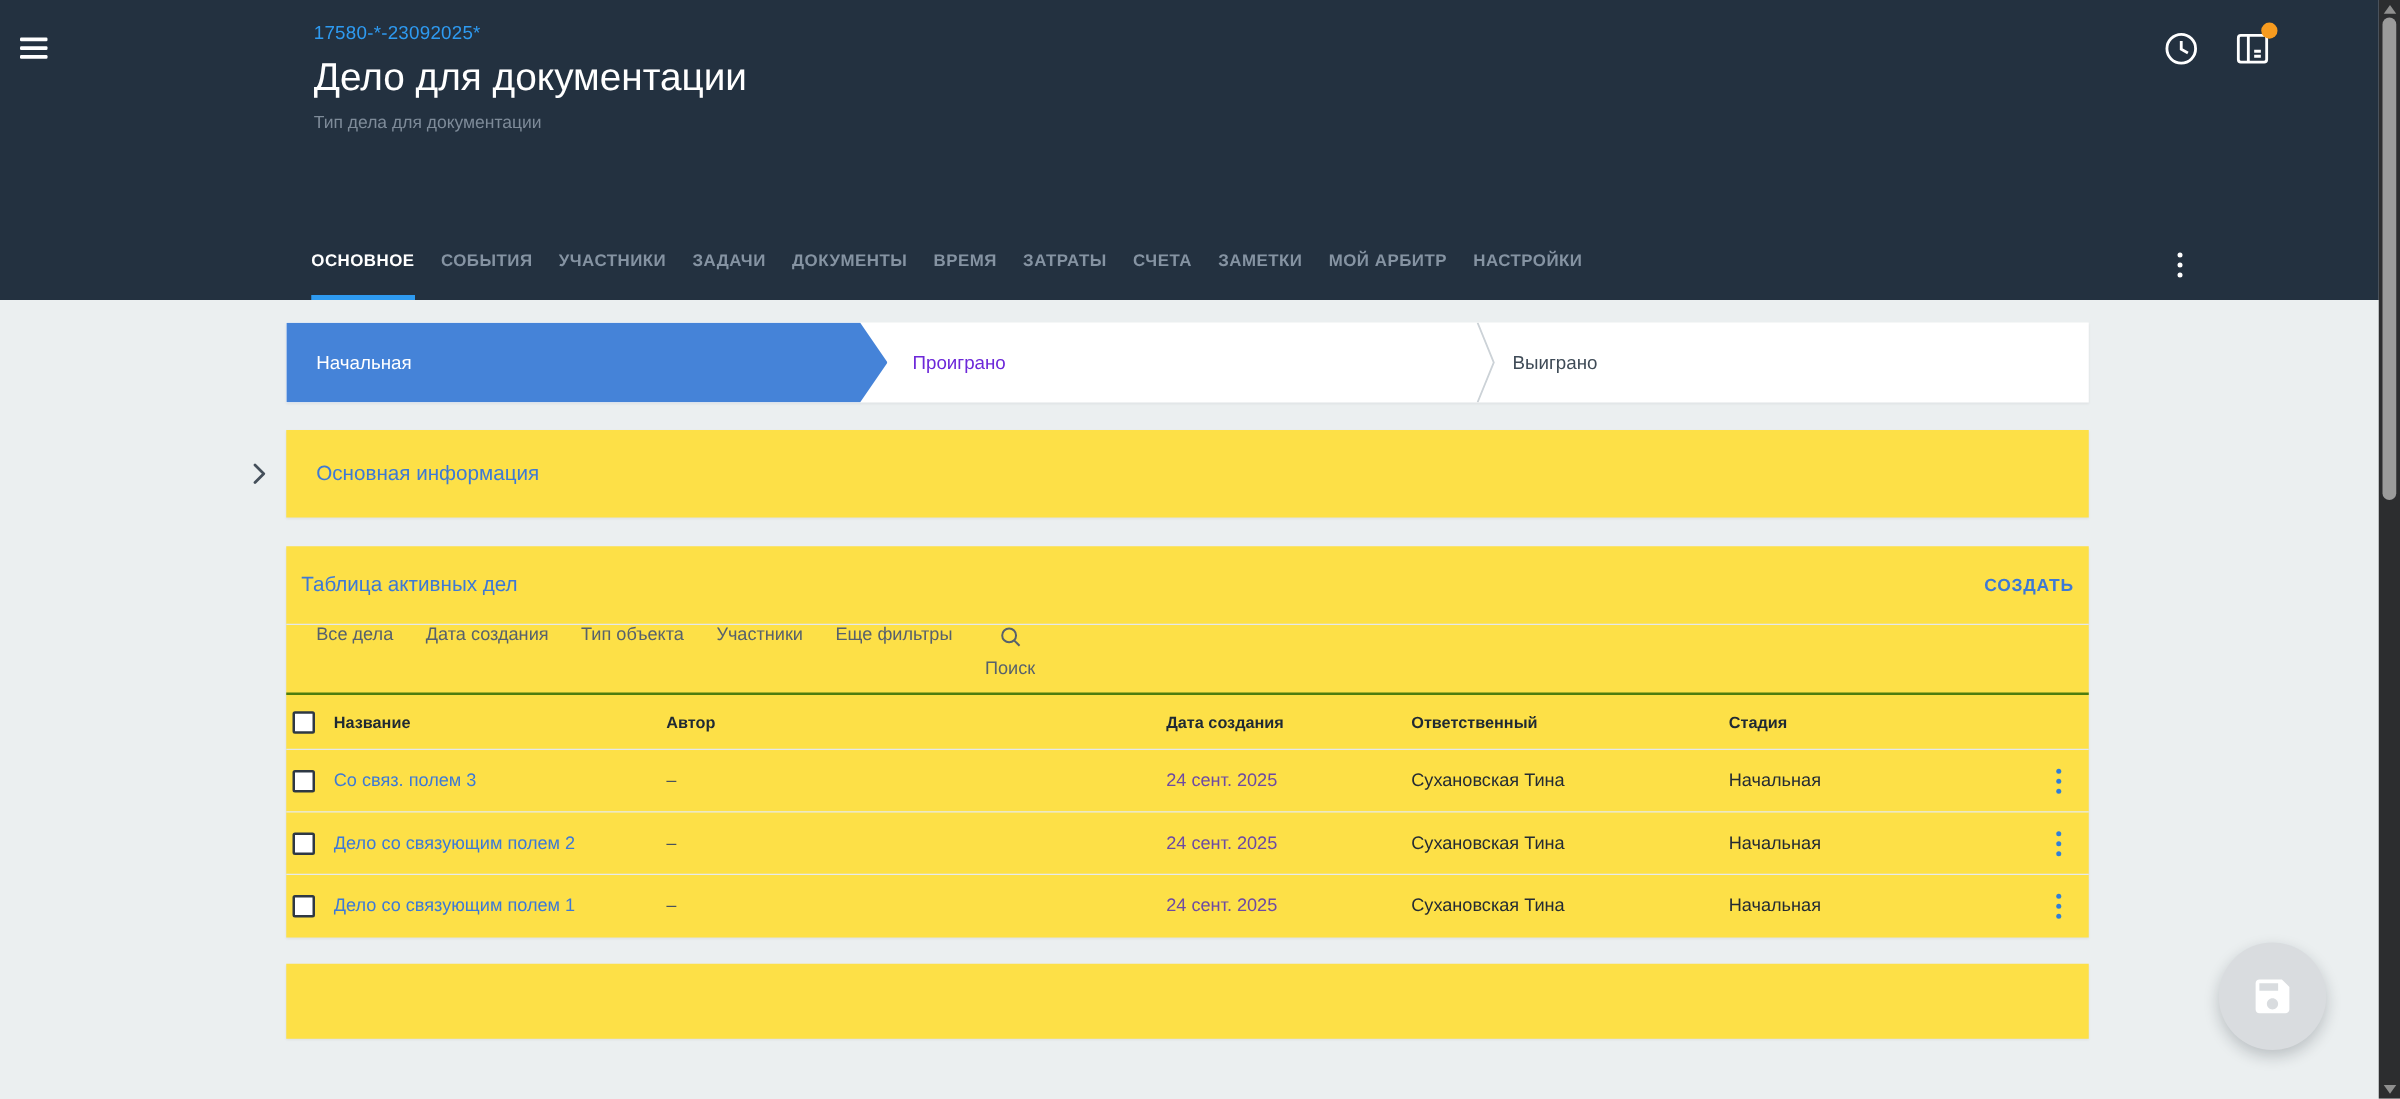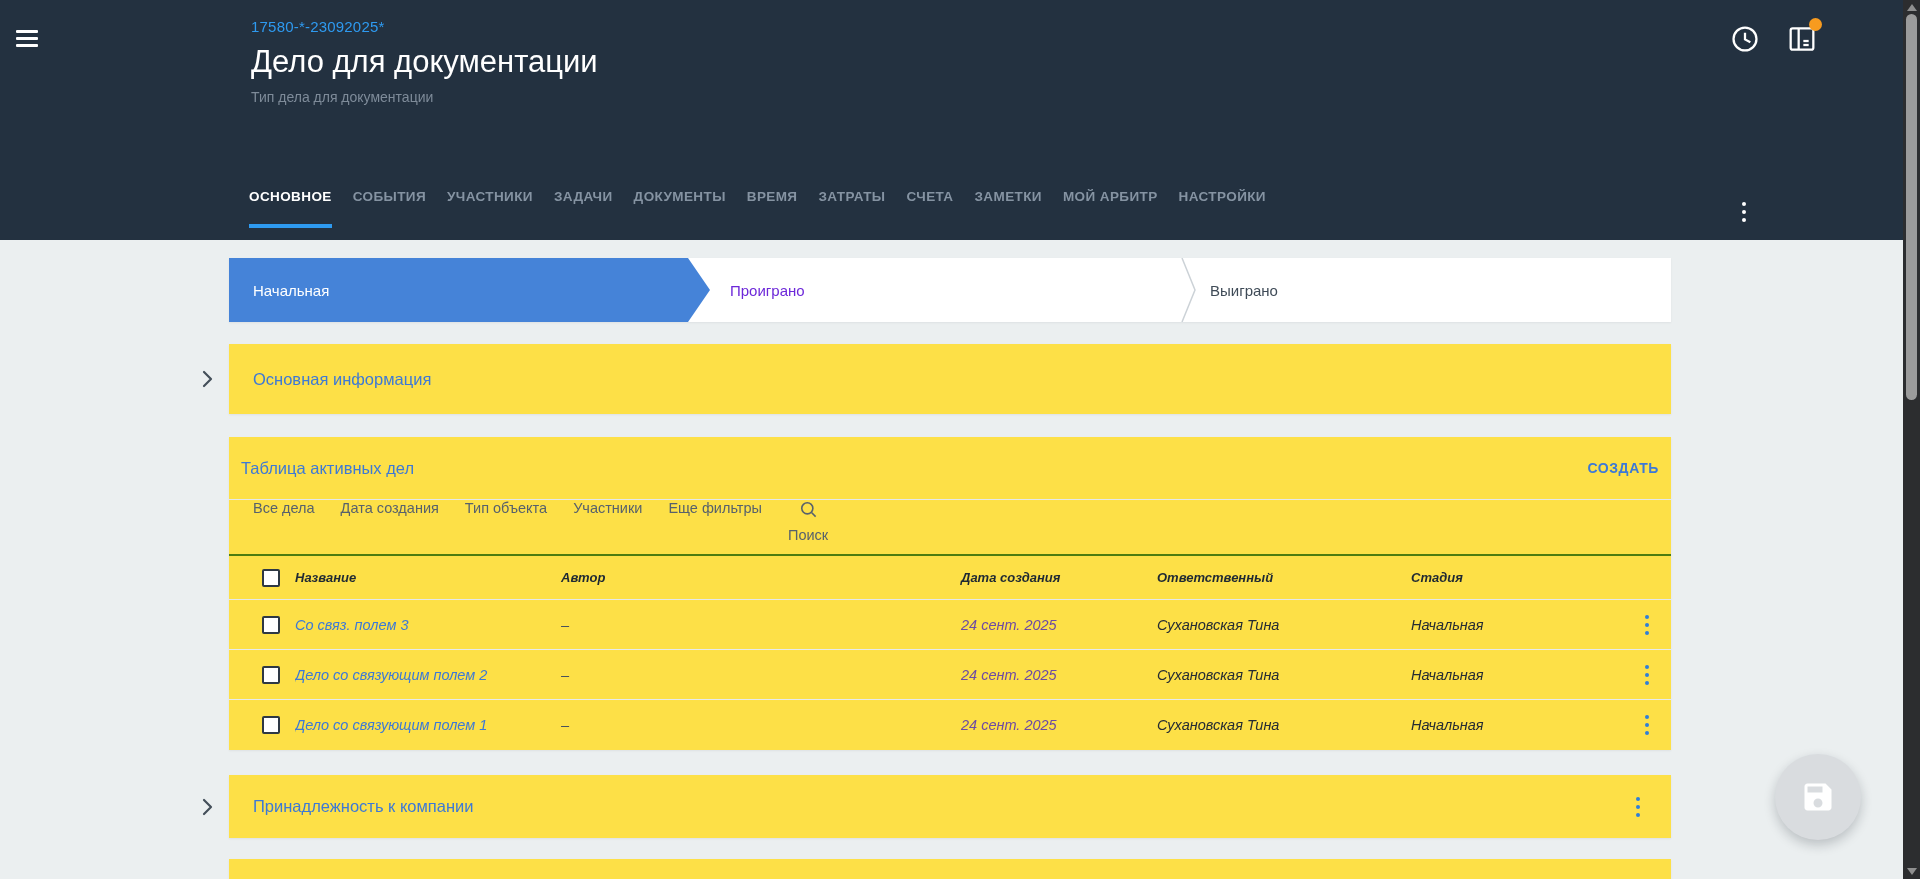--- a/index.html
+++ b/index.html
@@ -12,21 +12,21 @@
   .hamburger i { display:block; width:22px; height:3px; background:#fff; border-radius:1px; margin-bottom:4px; }
   .header-text { position:absolute; left:251px; top:18px; }
   .case-number { font-size:15px; color:#2e9af0; letter-spacing:.2px; }
   .page-title { font-size:31px; font-weight:500; color:#ffffff; margin-top:9px; }
   .page-subtitle { font-size:14px; color:#7e8b99; margin-top:9px; }
   .header-icons { position:absolute; right:84px; top:22px; display:flex; gap:23px; align-items:center; }
   .icon-btn { position:relative; width:34px; height:34px; display:flex; align-items:center; justify-content:center; cursor:pointer; }
   .notif-dot { position:absolute; right:-3px; top:-4px; width:13px; height:13px; border-radius:50%; background:#f79b1f; }
 
   
-  .tabbar { position:absolute; left:249px; bottom:12px; right:120px; display:flex; gap:21px; align-items:flex-end; height:58px; }
+  .tabbar { position:absolute; left:249px; bottom:0; right:120px; display:flex; gap:21px; align-items:flex-end; height:58px; }
   .tab { position:relative; font-size:13.5px; font-weight:bold; letter-spacing:.4px; color:#8593a2; padding-bottom:24px; cursor:pointer; white-space:nowrap; }
   .tab.active { color:#ffffff; }
   .tab.active::after { content:""; position:absolute; left:0; right:0; bottom:0; height:4px; background:#2e9af0; }
   .kebab { display:flex; flex-direction:column; gap:4px; align-items:center; width:18px; cursor:pointer; padding:2px 0; }
   .kebab i { width:4px; height:4px; border-radius:50%; }
   .kebab.white i { background:#ffffff; }
   .kebab.blue i { background:#2f7fd8; }
   .tabbar-kebab { position:absolute; right:150px; bottom:16px; }
 
   
@@ -53,21 +53,21 @@
 
   
   .table-card { margin-top:23px; }
   .card-head { height:63px; display:flex; align-items:center; justify-content:space-between; padding:0 12px; border-bottom:1px solid #e4e8ea; }
   .create-btn { font-size:14px; font-weight:bold; letter-spacing:.6px; color:#3d79d6; cursor:pointer; background:none; border:none; font-family:inherit; }
   .filters { height:56px; display:flex; gap:26px; padding:0 24px; border-bottom:2px solid #4d7c0f; }
   .filter-item { font-size:14.5px; color:#57616c; cursor:pointer; white-space:nowrap; }
   .search { display:flex; align-items:center; gap:8px; cursor:pointer;flex-direction:column; }
   .search span { font-size:14.5px; color:#57616c; }
 
-  .tgrid { display:grid; grid-template-columns:33px 266px 400px 196px 254px 1fr 48px; align-items:center; padding-left:33px;font-style:italic; }
+  .tgrid { display:grid; grid-template-columns:33px 266px 400px 196px 254px 1fr 48px; align-items:center; padding-left:5px; }
   .thead { height:44px; border-bottom:1px solid #e4e8ea; }
   .thead .th { font-size:13px; font-weight:bold; color:#1f2933; }
   .trow { height:50px; border-bottom:1px solid #e6eaec; }
   .trow:last-child { border-bottom:none; }
   .cell { font-size:14.5px; color:#242b33; overflow:hidden; white-space:nowrap; }
   .cell.link { color:#3d79d6; cursor:pointer; }
   .cell.author { color:#49525c; }
   .cell.date { color:#6d4aa3; }
   .checkbox { width:18px; height:18px; border:2px solid #2e3844; border-radius:2px; background:#fff; cursor:pointer; }
   .row-kebab { justify-self:center; }
@@ -223,31 +223,20 @@
       <div class="cell">Сухановская Тина</div>
       <div class="cell">Начальная</div>
       <div class="kebab blue row-kebab">
           <i></i>
           <i></i>
           <i></i>
         </div>
     </div>
   </div>
 
-  <div class="card section-company card section-company" style="height:63px; margin-top:25px; display:flex; align-items:center; padding:0 24px; position:relative;">
-    <svg class="expander" viewBox="0 0 24 24" width="24" height="24" fill="none" stroke="#444f5a" stroke-width="2.2" stroke-linecap="round" stroke-linejoin="round">
-        <polyline points="9,5 16,12 9,19"></polyline>
-      </svg>
-    <div class="section-title">Принадлежность к компании</div>
-    <div class="kebab blue section-kebab">
-        <i></i>
-        <i></i>
-        <i></i>
-      </div>
-  </div>
 
   <div class="card partial"></div>
 </div>
 
 <button class="fab">
   <svg width="36" height="36" viewBox="0 0 24 24" fill="#ffffff" fill-rule="evenodd">
     <path d="M17 3H5c-1.11 0-2 .9-2 2v14c0 1.1.89 2 2 2h14c1.1 0 2-.9 2-2V7l-4-4zm-5 16c-1.66 0-3-1.34-3-3s1.34-3 3-3 3 1.34 3 3-1.34 3-3 3zm3-10H5V5h10v4z"></path>
   </svg>
 </button>
 

